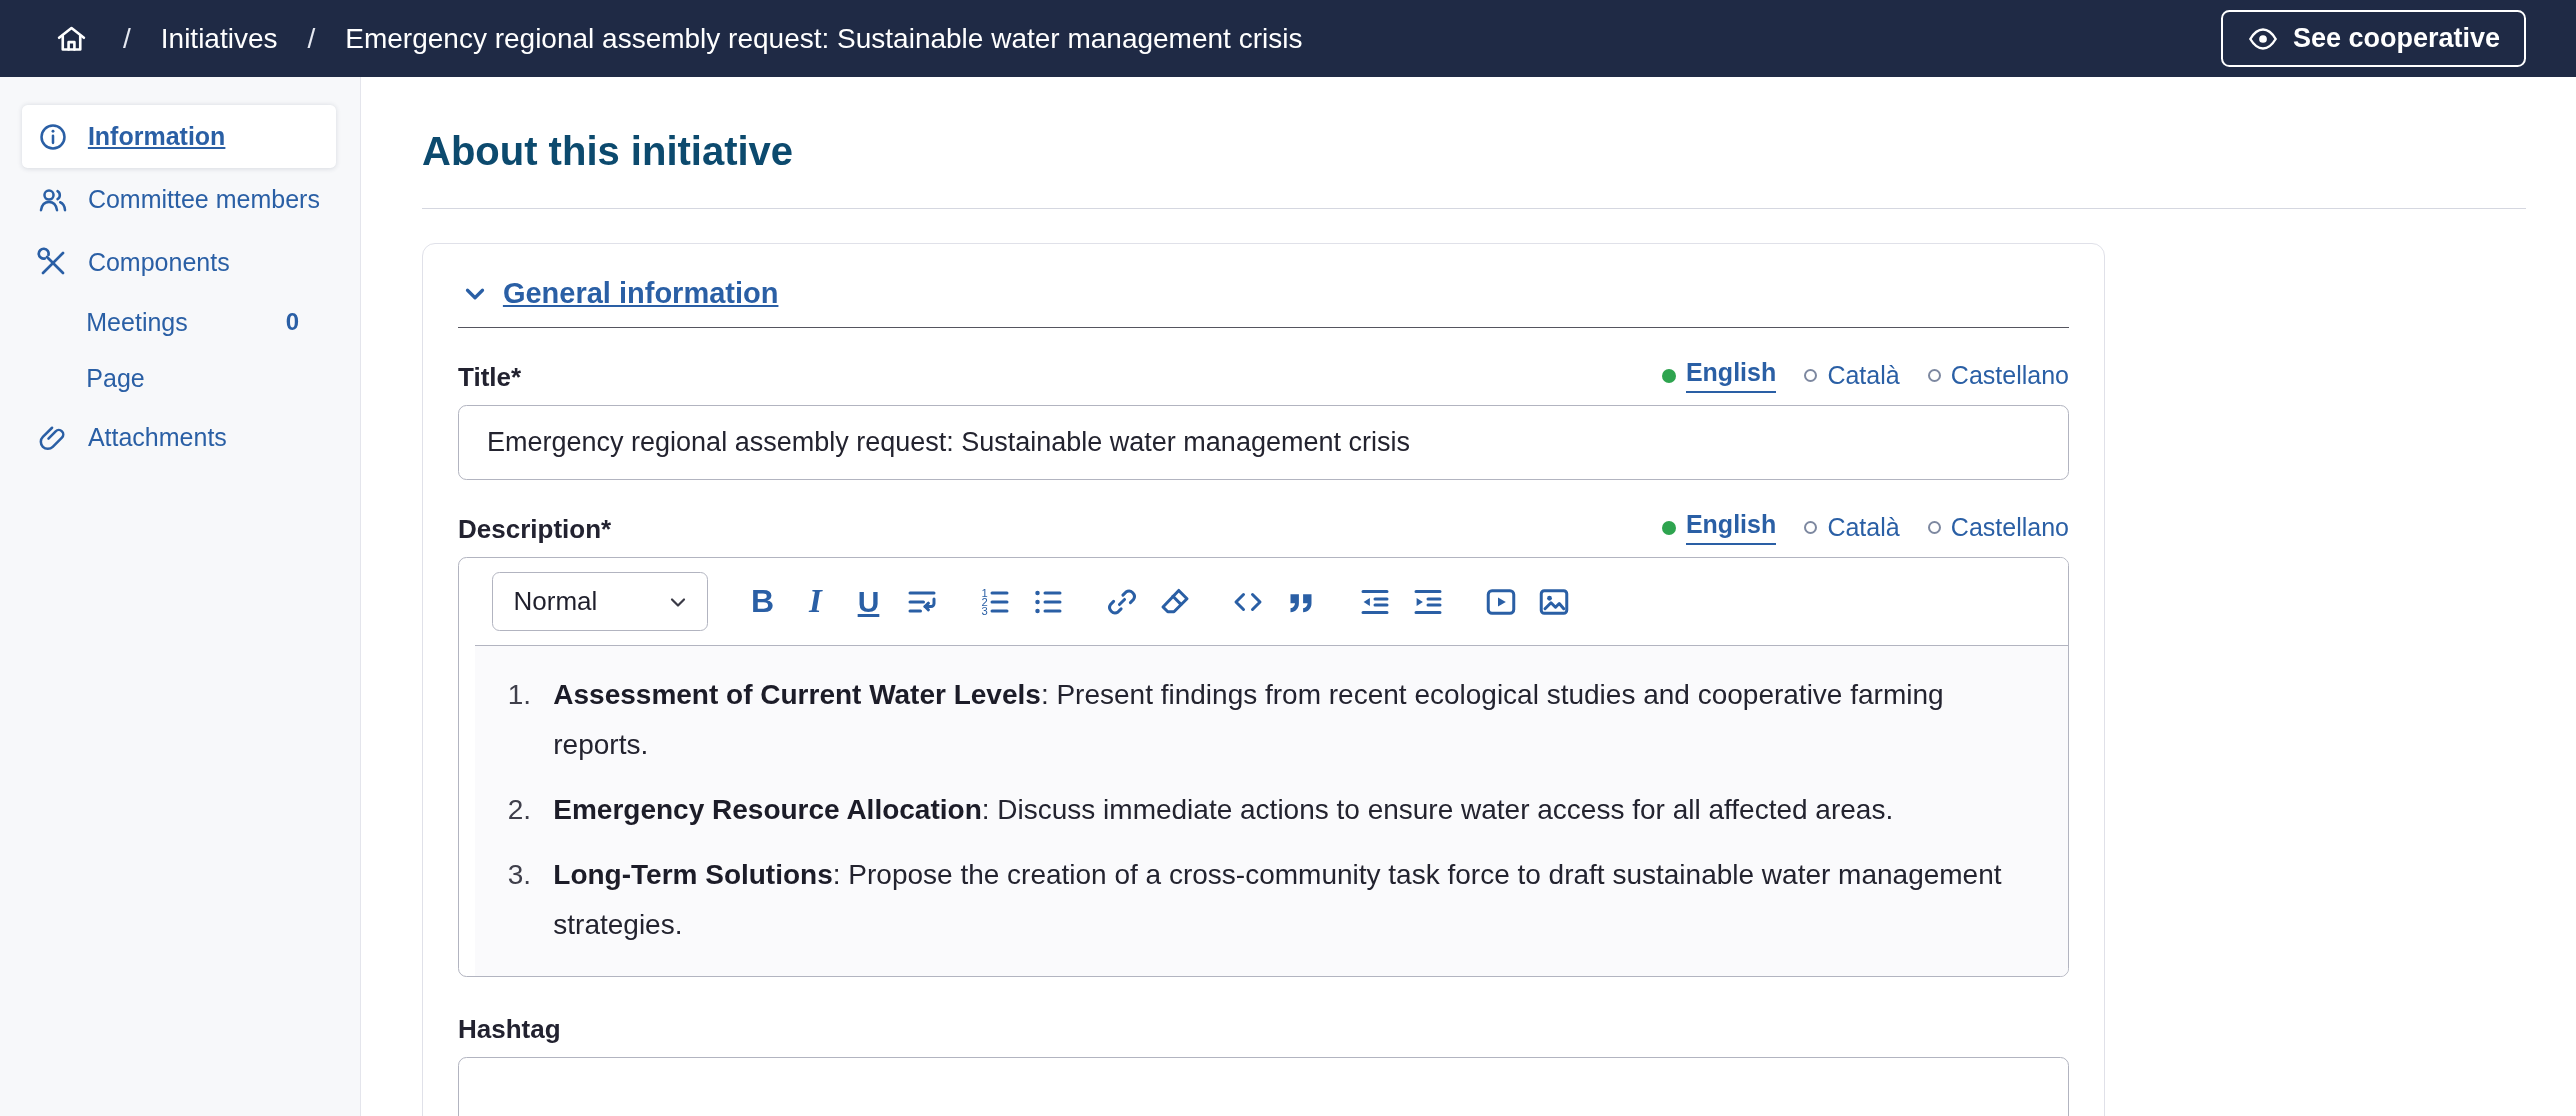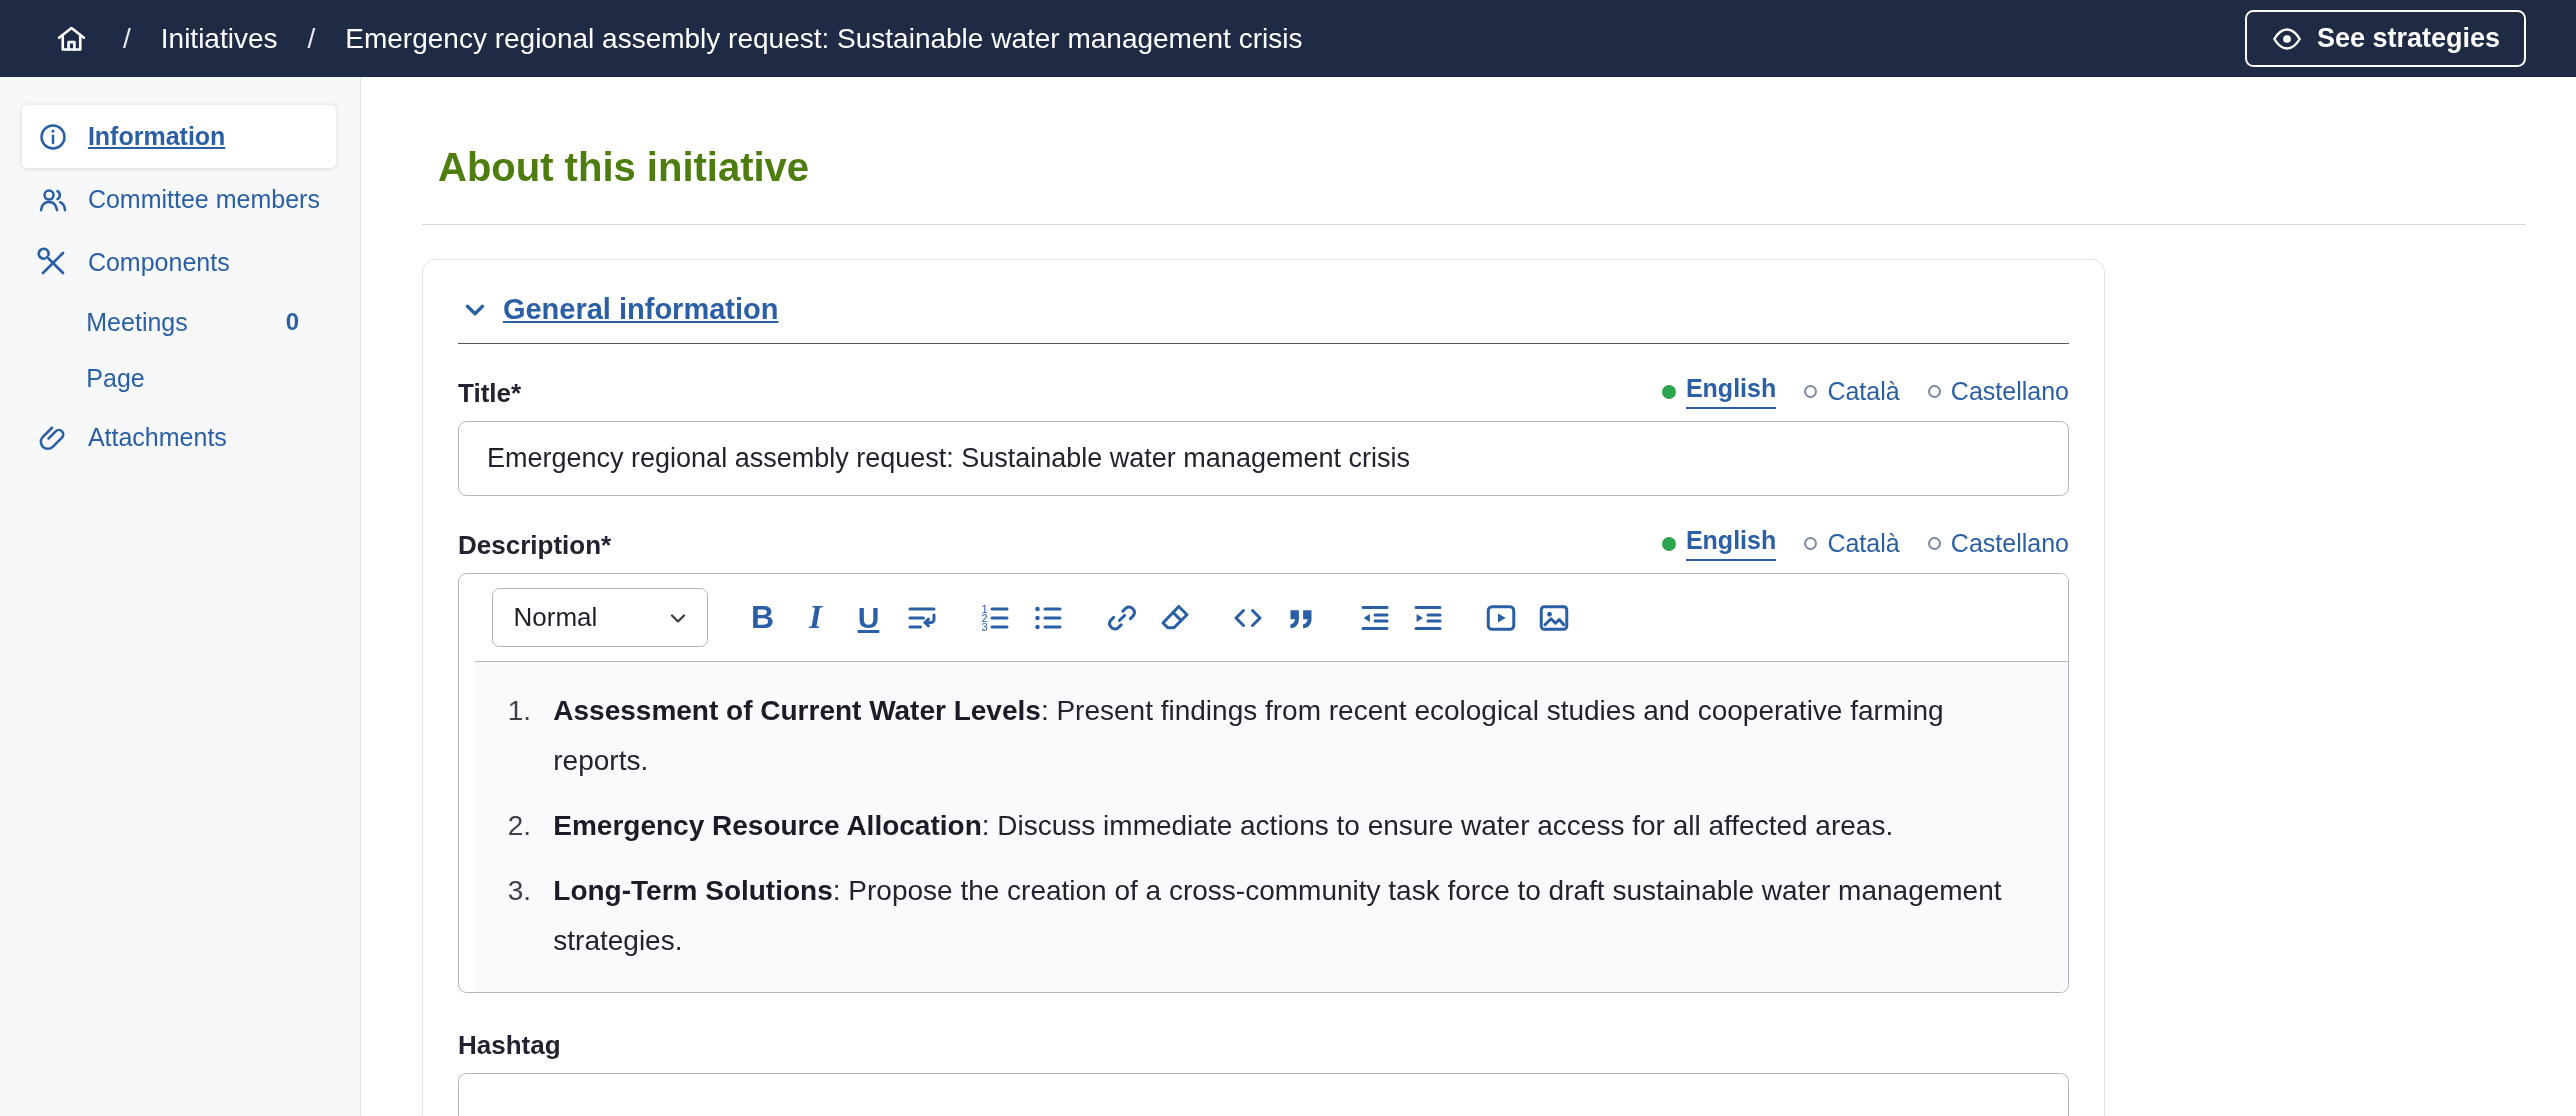--- a/index.html
+++ b/index.html
@@ -48,21 +48,21 @@
   .side-item.active .side-lbl { text-decoration:underline; }
   .side-sub {
     margin-left:64px; height:56px; display:flex; align-items:center;
     color:#2a5fa5; font-size:25px; cursor:pointer; padding-right:37px;
   }
   .side-sub.with-badge { justify-content:space-between; }
   .badge { font-size:24px; color:#2a5fa5; font-weight:600; }
 
   
   .main { flex:1; padding:52px 50px 0 61px; }
-  h1 { font-size:40px; margin:16px; color:#4d7c0f; font-weight:700; }
+  h1 { font-size:40px; margin:0; color:#0c4a6e; font-weight:700; }
   .rule { margin:34px 0 0; border:none; border-top:1.9px solid #d5d7e0; }
 
   .panel {
     margin-top:34px; width:1683px; background:#fff;
     border:1.9px solid #e0e1e9; border-radius:13px;
     padding:22.3px 35px 32px;
   }
   .panel-header {
     display:flex; align-items:center; gap:13px;
     color:#2a5fa5; font-size:29px; font-weight:700;
@@ -129,21 +129,21 @@
   </span>
   <span class="sep">/</span>
   <a class="crumb">Initiatives</a>
   <span class="sep">/</span>
   <span class="crumb-page">Emergency regional assembly request: Sustainable water management crisis</span>
   <button class="see-btn">
     <svg viewBox="0 0 24 24" fill="none" stroke="currentColor" stroke-width="1.8">
       <path d="M2.5 12C5.5 6.9 8.9 4.9 12 4.9s6.5 2 9.5 7.1c-3 5.1-6.5 7.1-9.5 7.1s-6.5-2-9.5-7.1Z"></path>
       <circle cx="12" cy="12" r="2.9" fill="currentColor" stroke="none"></circle>
     </svg>
-    <span>See strategies</span>
+    <span>See cooperative</span>
   </button>
 </header>
 
 <div class="layout">
 
   <nav class="sidebar">
     <div class="side-item active">
       <span class="s-icon">
         <svg viewBox="0 0 24 24" fill="none" stroke="currentColor" stroke-width="1.9" stroke-linecap="round">
           <circle cx="12" cy="12" r="8.6"></circle>

